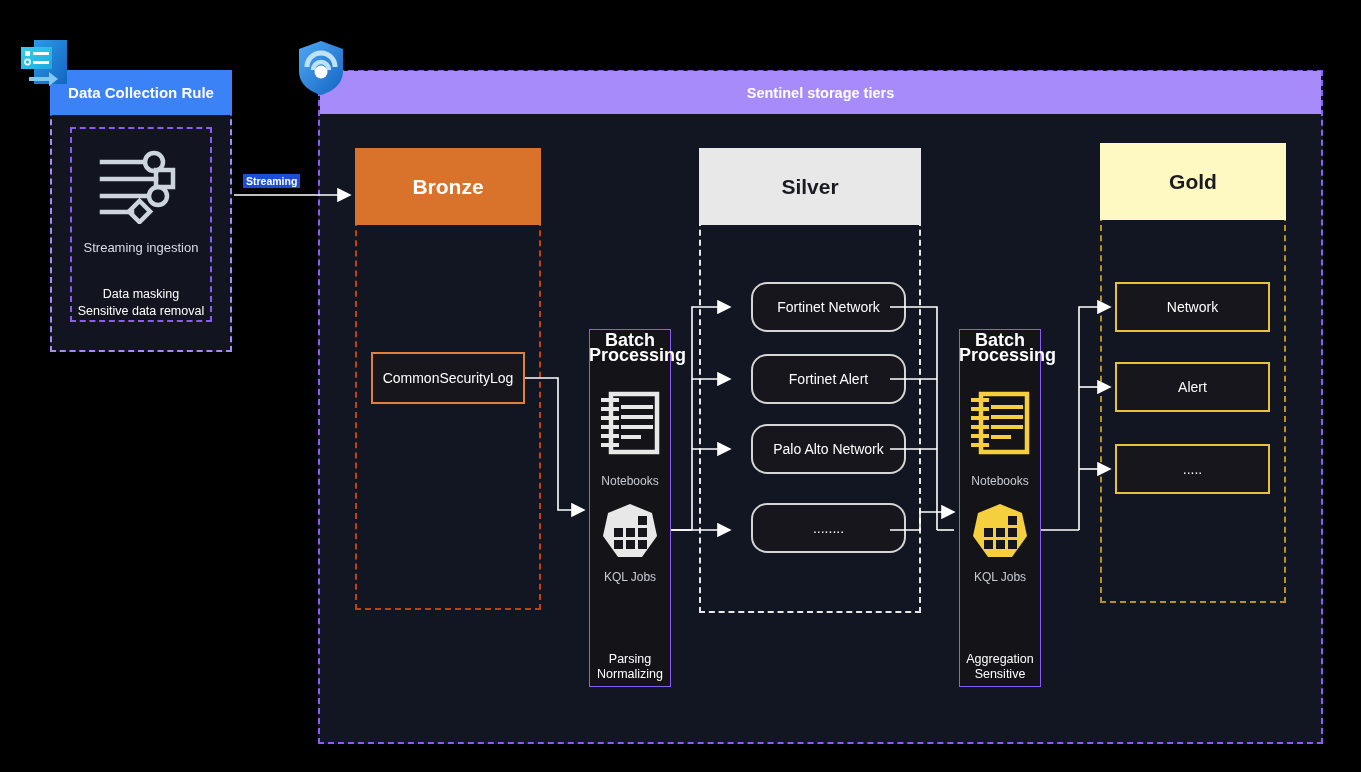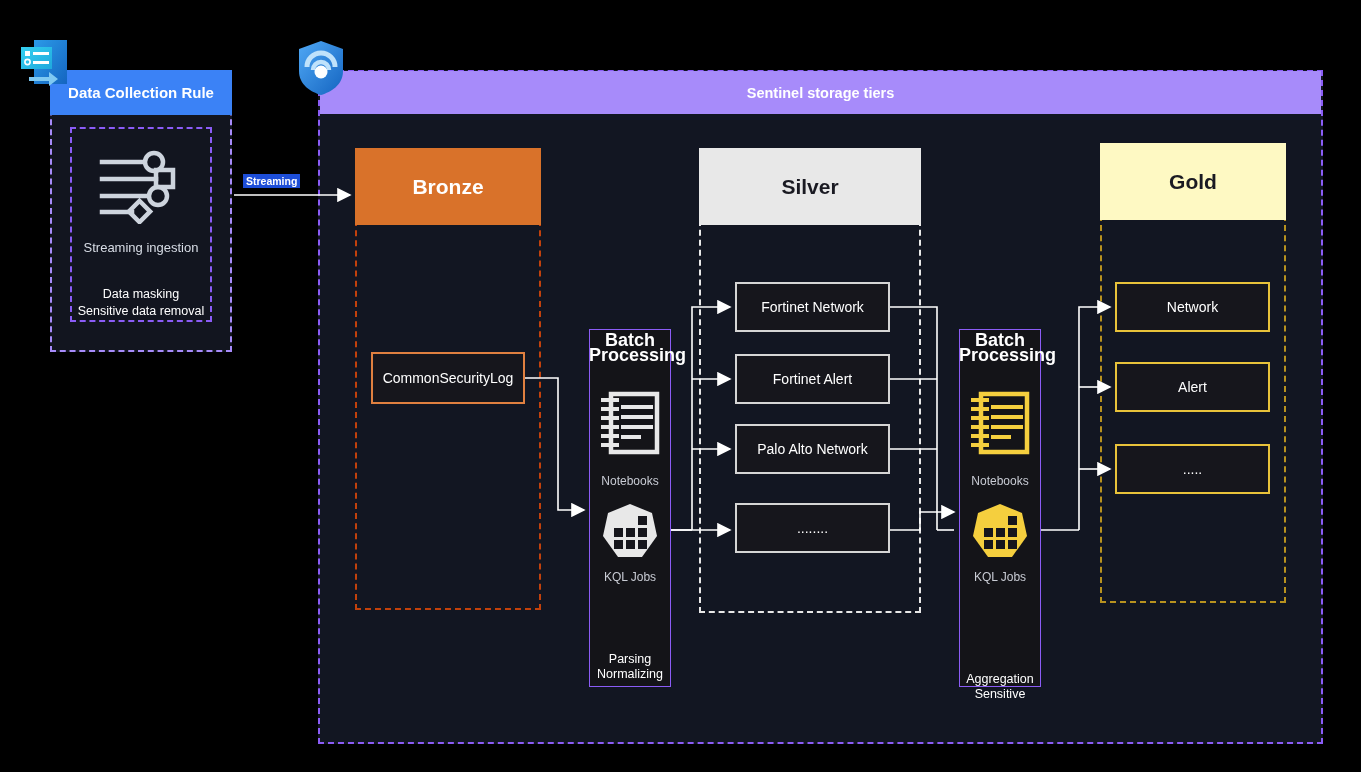--- a/index.html
+++ b/index.html
@@ -86,21 +86,21 @@
 
   
   .tier-box {
     display: flex; align-items: center; justify-content: center;
     font-size: 14px; color: #ffffff;
     background: #16161c;
     border: 2px solid;
   }
   #bronze-box-0 { left: 371px; top: 352px; width: 154px; height: 52px; border-color: #e08040; }
 
-  .silver-box { left: 735px; width: 155px; height: 50px; border-color: #d5d5d5; }
+  .silver-box { left: 751px; width: 155px; height: 50px; border-color: #d5d5d5; border-radius: 16px; }
   #silver-box-0 { top: 282px; }
   #silver-box-1 { top: 354px; }
   #silver-box-2 { top: 424px; }
   #silver-box-3 { top: 503px; }
 
   .gold-box { left: 1115px; width: 155px; height: 50px; border-color: #e8c23a; }
   #gold-box-0 { top: 282px; }
   #gold-box-1 { top: 362px; }
   #gold-box-2 { top: 444px; }
 
@@ -138,21 +138,21 @@
   #kql-icon-1 { left: 969px; top: 502px; }
 
   #kql-label-0 { left: 589px; top: 570px; }
   #kql-label-1 { left: 959px; top: 570px; }
 
   .batch-footer {
     width: 82px; text-align: center;
     font-size: 12.5px; color: #ffffff; line-height: 15px; z-index: 4;
   }
   #batch-footer-0 { left: 589px; top: 652px; }
-  #batch-footer-1 { left: 959px; top: 652px; margin-top: 20px; }
+  #batch-footer-1 { left: 959px; top: 652px; }
 
   
   #streaming-label {
     left: 243px; top: 174px;
     font-size: 10.5px; font-weight: bold; color: #ffffff;
     background: #1d4ed8; padding: 1px 3px;
     z-index: 7;
   }
 
   

